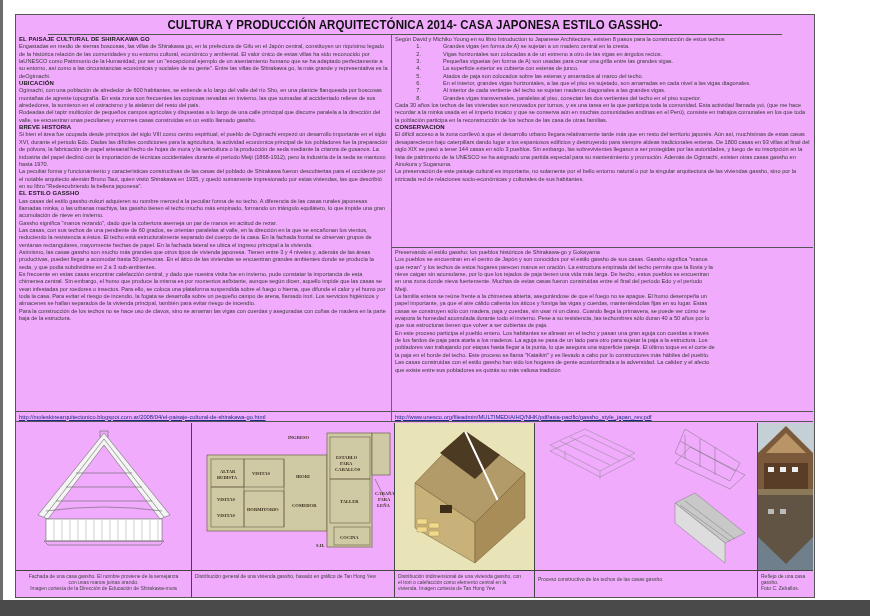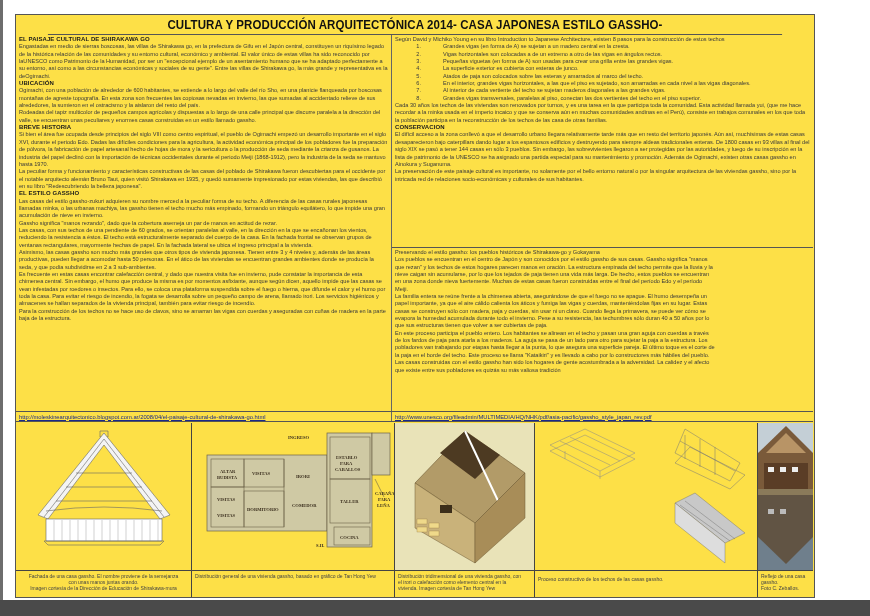--- a/index.html
+++ b/index.html
@@ -1,20 +1,20 @@
 <!DOCTYPE html>
 <html><head>
 <meta charset="utf-8">
 <style>
   * { box-sizing: border-box; margin: 0; padding: 0; }
   html, body { width: 870px; height: 616px; background: #ffffff; overflow: hidden; }
   body { font-family: "Liberation Sans", sans-serif; color: #2b2b2b; position: relative; }
   .left-edge { position: absolute; left: 0; top: 0; width: 3px; height: 600px; background: #6d6d6d; }
   .bottom-bar { position: absolute; left: 0; top: 600px; width: 870px; height: 16px; background: #4a4a4a; }
-  .sheet { position: absolute; left: 15px; top: 14px; width: 800px; height: 584px; border: 1.5px solid #555; background: #fde047; }
+  .sheet { position: absolute; left: 15px; top: 14px; width: 800px; height: 584px; border: 1.5px solid #555; background: #f0abfc; }
   .title-bar { height: 20px; border-bottom: 1.5px solid #555; display: flex; align-items: center; justify-content: center;
     font-family: "Liberation Sans", sans-serif; font-weight: bold; font-size: 12.5px; color: #111; letter-spacing: 0.1px; transform: scaleX(0.92); }
   .text-area { position: absolute; top: 20px; left: 0; width: 797px; height: 386px; }
   .col-left { position: absolute; left: 0; top: 0; width: 376px; height: 386px; border-right: 1px solid #666; padding: 1px 3px; }
   .col-right { position: absolute; left: 376px; top: 0; width: 421px; height: 386px; }
   .r-top { position: absolute; left: 0; top: 0; width: 421px; height: 213px; border-bottom: 1.5px solid #555; padding: 1px 3px; }
   .r-bottom { position: absolute; left: 0; top: 213px; width: 421px; height: 173px; padding: 1px 3px; }
   p, .h, li { font-size: 5.6px; line-height: 7.35px; color: #3a3a3a; }
   .h { font-weight: bold; color: #1a1a1a; font-size: 6px; letter-spacing: 0.1px; }
   ol.steps { list-style: none; padding-left: 0; }

